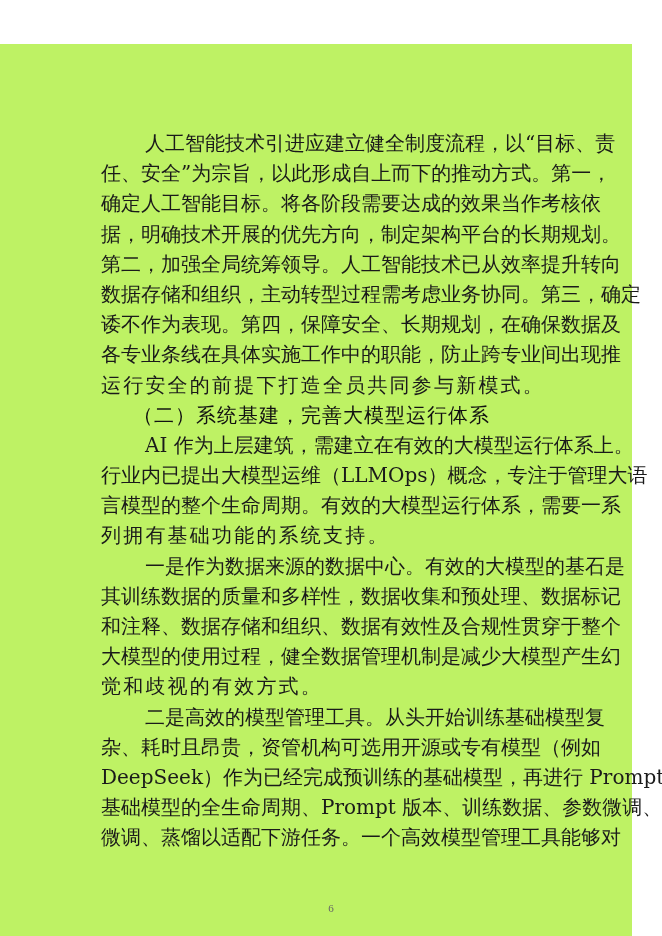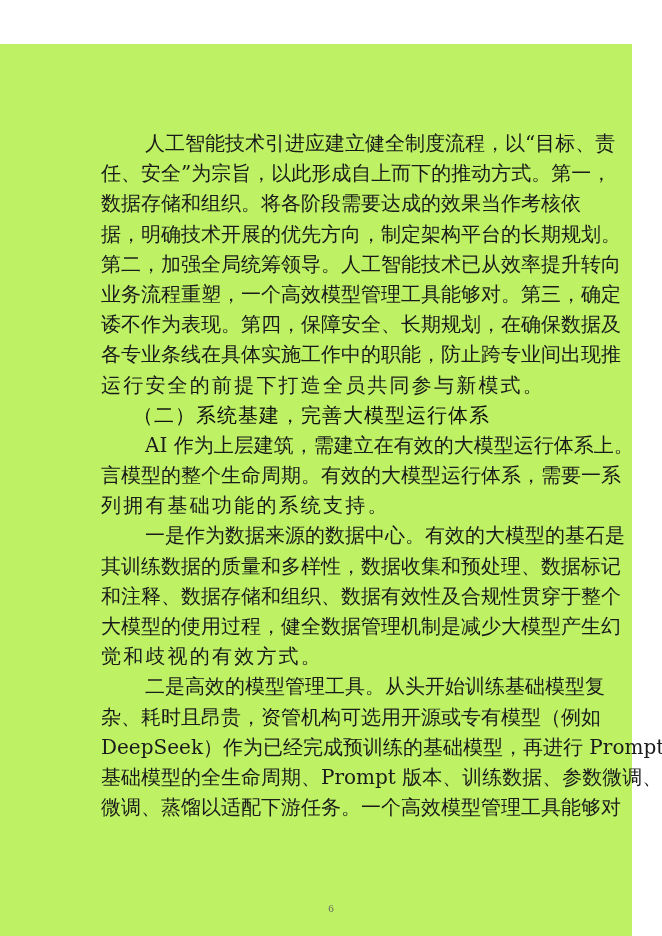--- a/index.html
+++ b/index.html
@@ -29,45 +29,48 @@
 
 <div class="page">
   <div class="body-text">
     <div class="line indent">
         <span class="txt">人工智能技术引进应建立健全制度流程，以“目标、责</span>
       </div>
     <div class="line">
         <span class="txt">任、安全”为宗旨，以此形成自上而下的推动方式。第一，</span>
       </div>
     <div class="line">
-        <span class="txt">数据存储和组织。将各阶段需要达成的效果当作考核依</span>
+        <span class="txt">确定人工智能目标。将各阶段需要达成的效果当作考核依</span>
       </div>
     <div class="line">
         <span class="txt">据，明确技术开展的优先方向，制定架构平台的长期规划。</span>
       </div>
     <div class="line">
         <span class="txt">第二，加强全局统筹领导。人工智能技术已从效率提升转向</span>
       </div>
     <div class="line">
-        <span class="txt">业务流程重塑，一个高效模型管理工具能够对。第三，确定</span>
+        <span class="txt">数据存储和组织，主动转型过程需考虑业务协同。第三，确定</span>
       </div>
     <div class="line">
         <span class="txt">诿不作为表现。第四，保障安全、长期规划，在确保数据及</span>
       </div>
     <div class="line">
         <span class="txt">各专业条线在具体实施工作中的职能，防止跨专业间出现推</span>
       </div>
     <div class="line last">
         <span class="txt">运行安全的前提下打造全员共同参与新模式。</span>
       </div>
     <div class="line heading">
         <span class="txt">（二）系统基建，完善大模型运行体系</span>
       </div>
     <div class="line indent">
         <span class="txt">AI 作为上层建筑，需建立在有效的大模型运行体系上。</span>
+      </div>
+    <div class="line">
+        <span class="txt">行业内已提出大模型运维（LLMOps）概念，专注于管理大语</span>
       </div>
     <div class="line">
         <span class="txt">言模型的整个生命周期。有效的大模型运行体系，需要一系</span>
       </div>
     <div class="line last">
         <span class="txt">列拥有基础功能的系统支持。</span>
       </div>
     <div class="line indent">
         <span class="txt">一是作为数据来源的数据中心。有效的大模型的基石是</span>
       </div>

